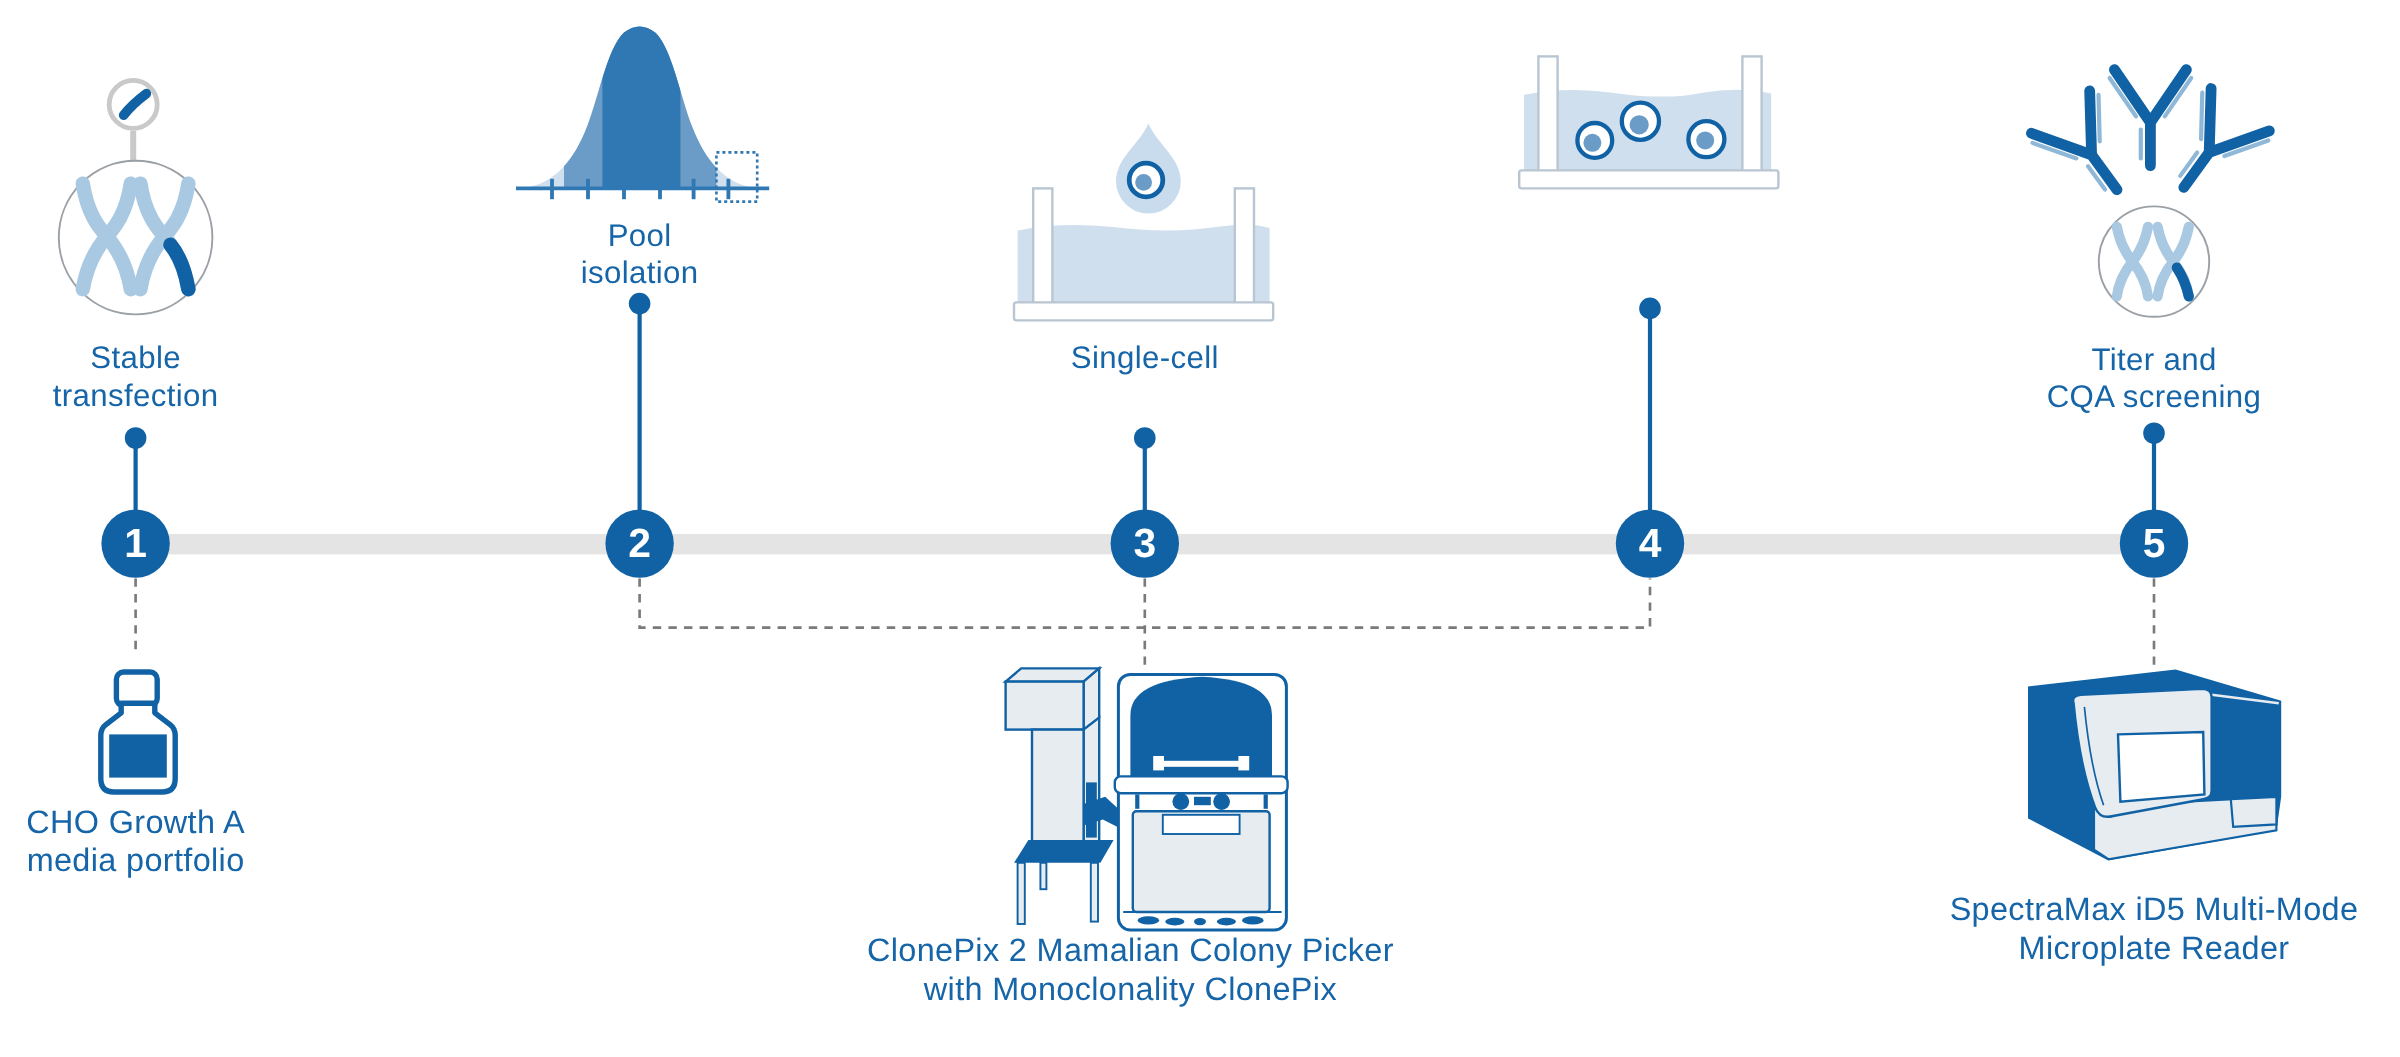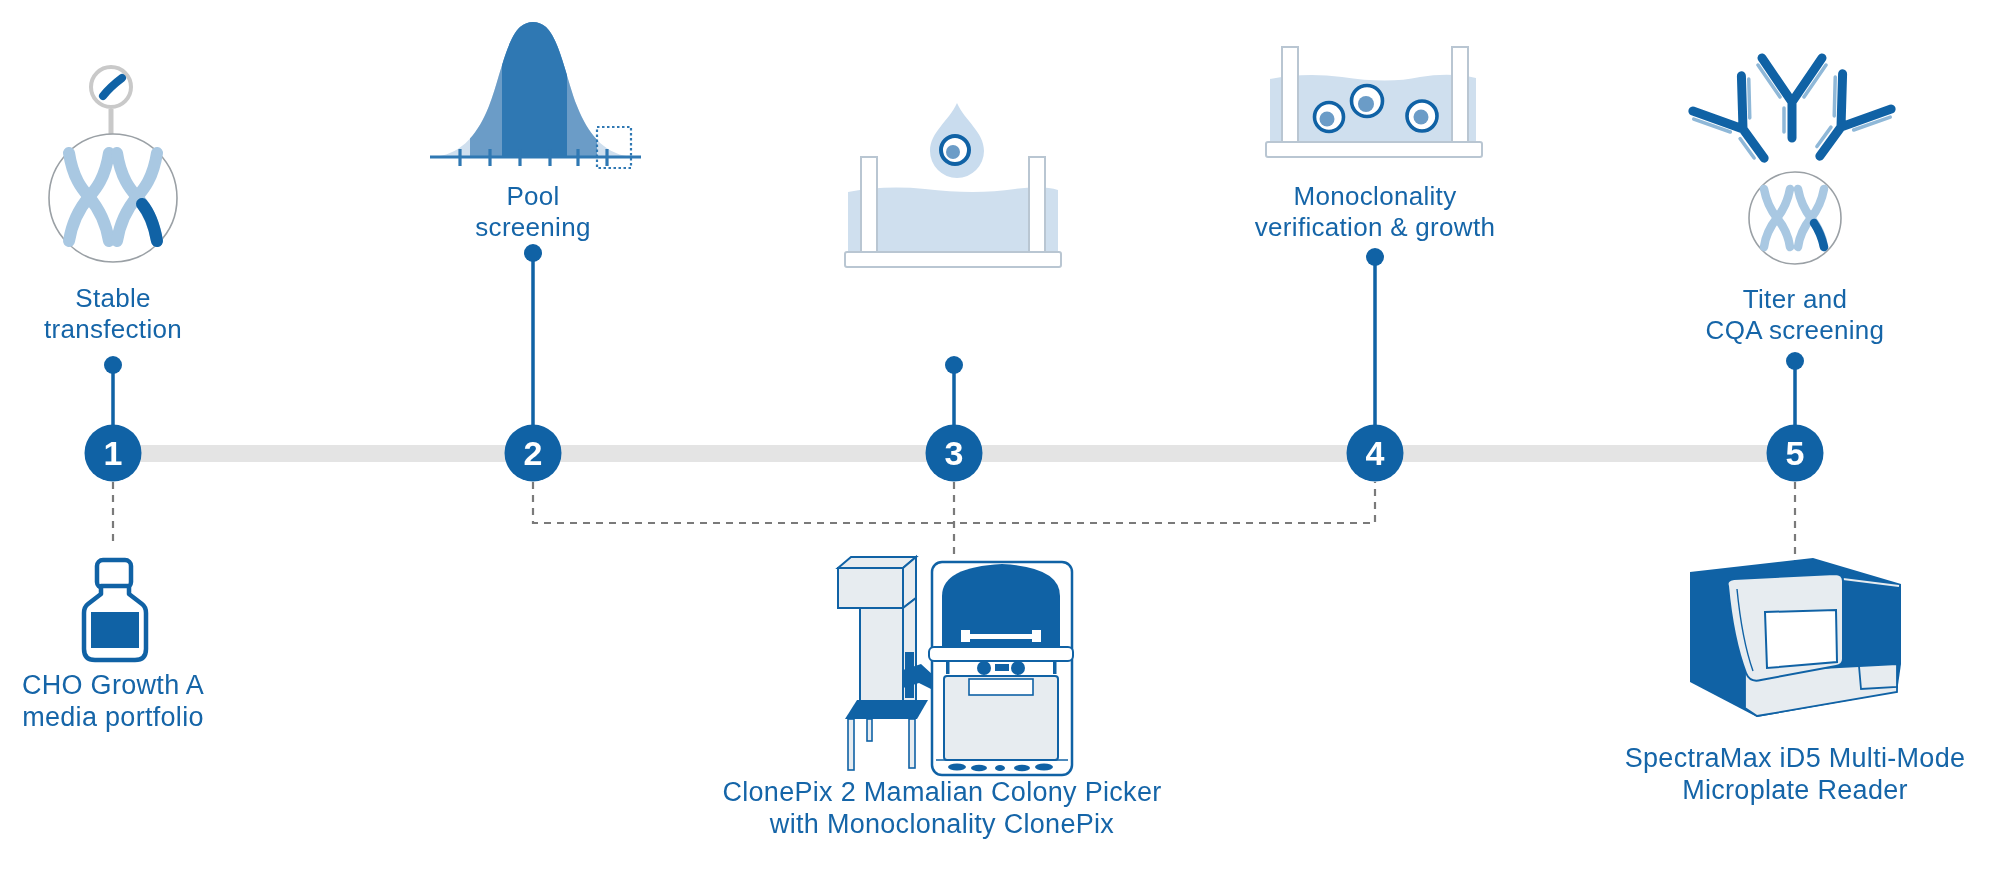--- a/index.html
+++ b/index.html
@@ -196,27 +196,24 @@
     <text class="num" x="1795" y="453" text-anchor="middle" dominant-baseline="central">5</text>
   </g>
 </svg>
 
 <div class="step-label" style="left:-127px;top:283px">
   <div>Stable</div>
   <div>transfection</div>
 </div>
 <div class="step-label" style="left:293px;top:181px">
   <div>Pool</div>
-  <div>screening</div>
+  <div>isolation</div>
 </div>
 <div class="step-label" style="left:714px;top:283px">
-</div>
-<div class="step-label" style="left:1135px;top:181px">
-  <div>Monoclonality</div>
-  <div>verification &amp; growth</div>
+  <div>Single-cell</div>
 </div>
 <div class="step-label" style="left:1555px;top:284px">
   <div>Titer and</div>
   <div>CQA screening</div>
 </div>
 
 <div class="product-label" style="left:-167px;top:669px">
   <div>CHO Growth A</div>
   <div>media portfolio</div>
 </div>

